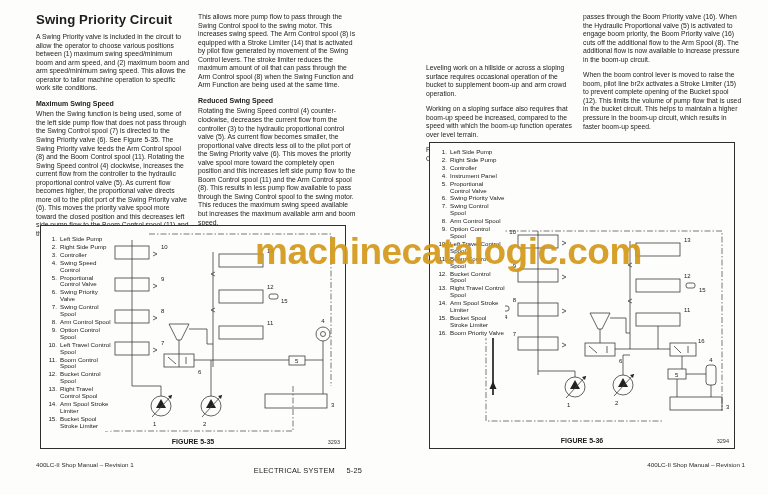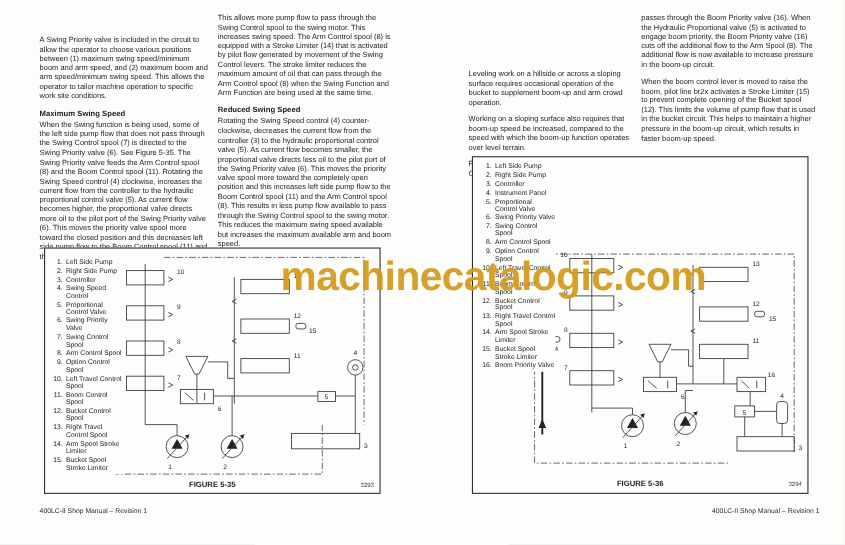--- a/index.html
+++ b/index.html
@@ -31,20 +31,21 @@
   svg .bold{stroke:#222;stroke-width:1.7;fill:none;}
   svg .dashdot{stroke:#555;stroke-width:.8;fill:none;stroke-dasharray:6 2 1.5 2;}
   svg text{font-family:"Liberation Sans","DejaVu Sans",sans-serif;font-size:6px;fill:#1c1c1c;}
   svg .fillb{fill:#222;stroke:none;}
 </style>
 </head>
 <body>
 
 <div id="canvas">
 
+  <div class="abs page-title" style="left:36px;top:12px;width:220px;">Swing Priority Circuit</div>
 
   <div class="abs body-col" style="left:36px;top:33px;width:153px;">
     <p>A Swing Priority valve is included in the circuit to allow the operator to choose various positions between (1) maximum swing speed/minimum boom and arm speed, and (2) maximum boom and arm speed/minimum swing speed. This allows the operator to tailor machine operation to specific work site conditions.</p>
     <div class="subhead">Maximum Swing Speed</div>
     <p>When the Swing function is being used, some of the left side pump flow that does not pass through the Swing Control spool (7) is directed to the Swing Priority valve (6). See Figure 5-35. The Swing Priority valve feeds the Arm Control spool (8) and the Boom Control spool (11). Rotating the Swing Speed control (4) clockwise, increases the current flow from the controller to the hydraulic proportional control valve (5). As current flow becomes higher, the proportional valve directs more oil to the pilot port of the Swing Priority valve (6). This moves the priority valve spool more toward the closed position and this decreases left side pump flow to the Boom Control spool (11) and the Arm Control spool (8).</p>
   </div>
 
   <div class="abs body-col" style="left:198px;top:13px;width:161px;">
     <p>This allows more pump flow to pass through the Swing Control spool to the swing motor. This increases swing speed. The Arm Control spool (8) is equipped with a Stroke Limiter (14) that is activated by pilot flow generated by movement of the Swing Control levers. The stroke limiter reduces the maximum amount of oil that can pass through the Arm Control spool (8) when the Swing Function and Arm Function are being used at the same time.</p>
     <div class="subhead">Reduced Swing Speed</div>
@@ -191,20 +192,24 @@
           <span class="ln">15.</span>
           <span class="ll">Bucket Spool Stroke Limiter</span>
         </div>
     </div>
 
     <div class="abs fig-caption" style="left:0;bottom:3px;">FIGURE 5-35</div>
     <div class="abs fig-corner" style="right:5px;bottom:3px;">3293</div>
   </div>
 
   <div class="abs footer" style="left:36px;top:461px;">400LC-II Shop Manual – Revision 1</div>
+  <div class="abs" style="left:200px;top:459px;width:162px;text-align:right;">
+    <span class="footer-section">ELECTRICAL SYSTEM</span>
+    <span class="footer-section" style="margin-left:7px;">5-25</span>
+  </div>
 
 
   <div class="abs body-col" style="left:426px;top:64px;width:153px;">
     <p>Leveling work on a hillside or across a sloping surface requires occasional operation of the bucket to supplement boom-up and arm crowd operation.</p>
     <p>Working on a sloping surface also requires that boom-up speed be increased, compared to the speed with which the boom-up function operates over level terrain.</p>
     <p>Right side pump flow can be supplied to the Arm Control spool (8). See Figure 5-36. This fluid</p>
   </div>
 
   <div class="abs body-col" style="left:583px;top:13px;width:159px;">
     <p>passes through the Boom Priority valve (16). When the Hydraulic Proportional valve (5) is activated to engage boom priority, the Boom Priority valve (16) cuts off the additional flow to the Arm Spool (8). The additional flow is now available to increase pressure in the boom-up circuit.</p>

